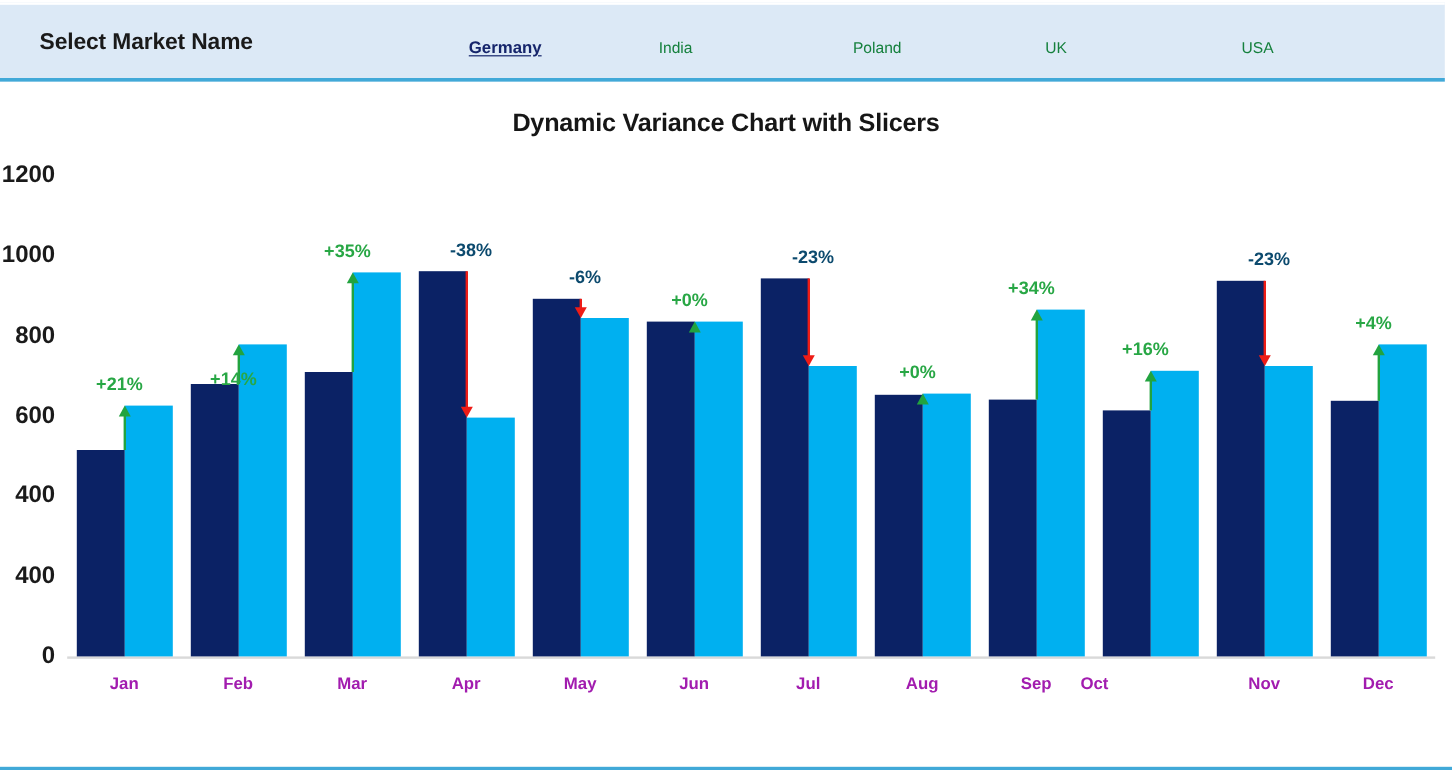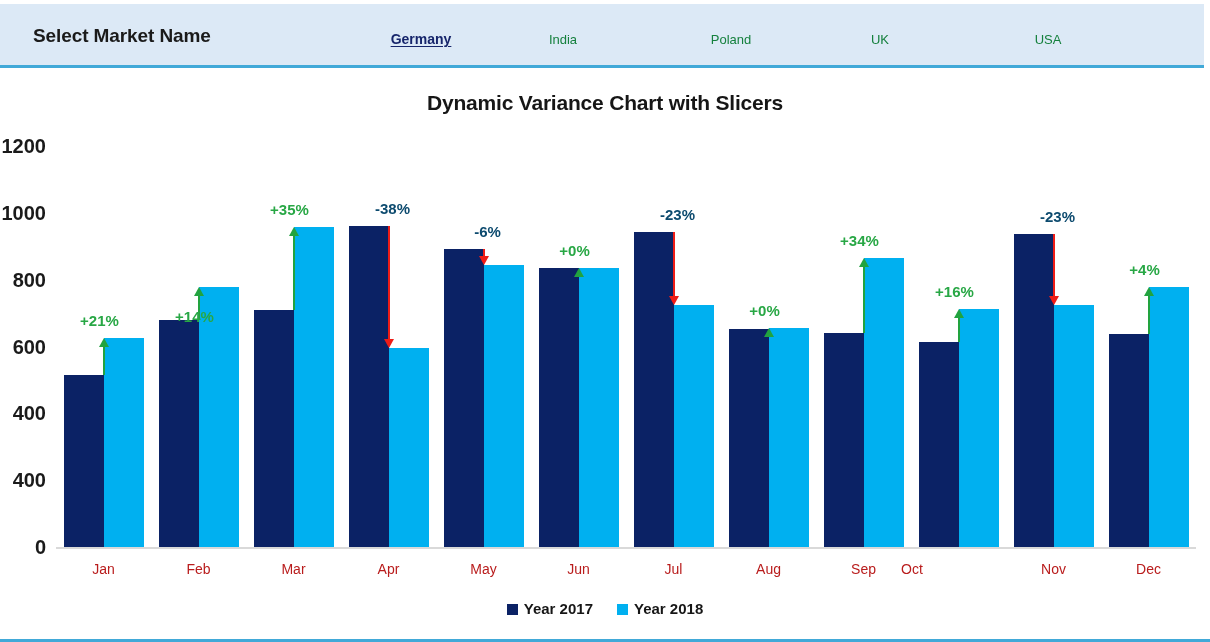--- a/index.html
+++ b/index.html
@@ -71,21 +71,21 @@
     position:absolute;bottom:77px;top:0;
   }
   .bar{
     position:absolute;bottom:0;
   }
   .bar.y2017{background:#0b2265;}
   .bar.y2018{background:#00b0f0;}
 
   .xlabel{
     position:absolute;top:492px;
-    font-size:14px;font-weight:normal;color:#b91c1c;
+    font-size:14px;font-weight:bold;color:#a21caf;
     text-align:left;
     transform:translateX(-50%);
     white-space:nowrap;
   }
 
   .pct{
     position:absolute;
     font-size:15px;font-weight:bold;
     text-align:center;
     transform:translateX(-50%);
@@ -290,16 +290,15 @@
         </div>
         <div class="pct down" style="left: 1057.5px; top: 138.552px;">-23%</div>
         <div class="arrow up" style="left: 1142.5px; top: 218.018px; width: 12px; height: 47.4517px;">
           <div class="shaft" style="top: 7px; height: 40.4517px;"></div>
           <div class="head"></div>
         </div>
         <div class="pct up" style="left: 1144.5px; top: 192.018px;">+4%</div>
       </div>
   </div>
 
-  <div id="legend"><span class="legend-item"><span class="legend-swatch" style="background: rgb(11, 34, 101);"></span><span>Year 2017</span></span><span class="legend-item"><span class="legend-swatch" style="background: rgb(0, 176, 240);"></span><span>Year 2018</span></span></div>
 </div>
 
 <div id="bottom-rule"></div>
 
 </body></html>

